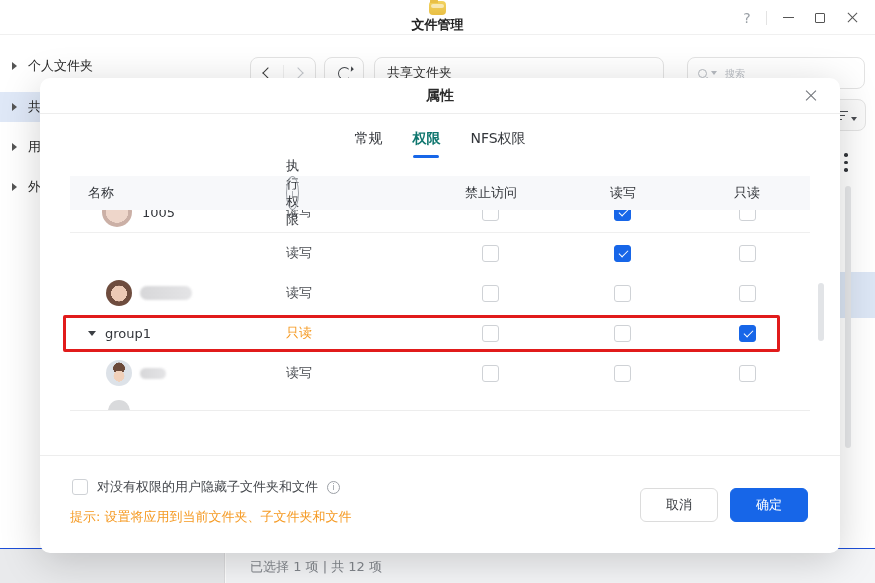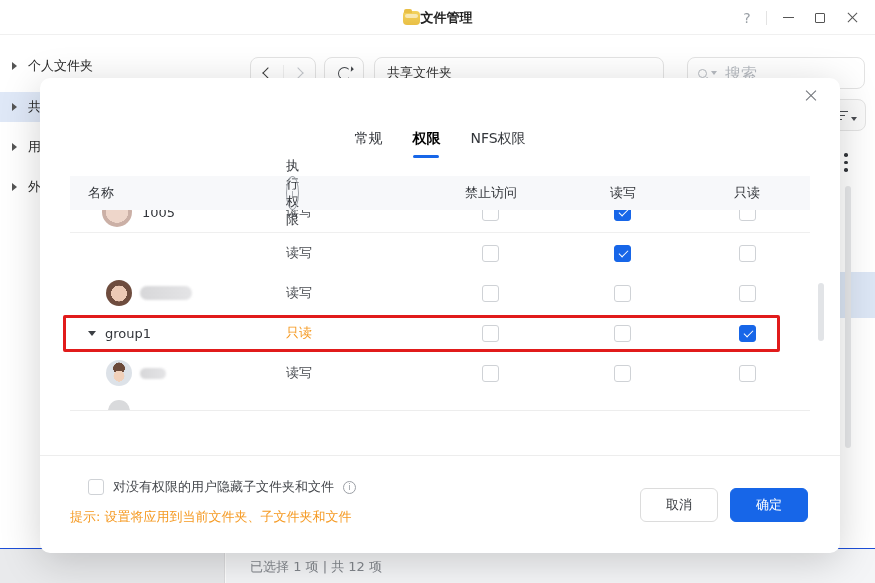--- a/index.html
+++ b/index.html
@@ -1,21 +1,21 @@
 <!DOCTYPE html>
 <html><head>
 <meta charset="utf-8">
 <style>
   * { margin:0; padding:0; box-sizing:border-box; }
   html,body { width:875px; height:583px; overflow:hidden; }
   body { font-family:"DejaVu Sans","Liberation Sans",sans-serif; background:#fff; position:relative; color:#333; }
 
   
   .titlebar { position:absolute; left:0; top:0; width:875px; height:35px; background:#fff; border-bottom:1px solid #f0f0f0; z-index:3; }
-  .tb-center { position:absolute; left:0; right:0; top:0; height:35px; display:flex; align-items:center; justify-content:center; gap:1px; }
+  .tb-center { position:absolute; left:0; right:0; top:0; height:35px; display:flex; align-items:center; justify-content:center; gap:1px;flex-direction:column; }
   .folder-icon { width:17px; height:14px; border-radius:4px; background:linear-gradient(180deg,#f2d25e 0%,#e9bf45 100%); position:relative; }
   .folder-icon::before { content:""; position:absolute; left:1px; top:-2px; width:8px; height:4px; border-radius:2px 2px 0 0; background:#e9bf45; }
   .folder-icon::after { content:""; position:absolute; left:2px; top:3px; width:13px; height:4px; border-radius:2px; background:rgba(255,255,255,.55); }
   .tb-title { font-size:13px; font-weight:bold; color:#222; }
   .tb-controls { position:absolute; right:0; top:0; height:35px; display:flex; align-items:center; gap:10px; padding-right:12px; }
   .tb-help { color:#9aa0a6; font-size:14px; width:18px; text-align:center; cursor:pointer; }
   .tb-sep { width:1px; height:14px; background:#e3e3e3; }
   .tb-btn { width:22px; height:22px; display:flex; align-items:center; justify-content:center; cursor:pointer; }
   .min-glyph { width:11px; height:0; border-top:1.4px solid #555; }
   .max-glyph { width:10px; height:10px; border:1.4px solid #555; border-radius:1px; }
@@ -39,21 +39,21 @@
   .chev.fwd  { transform:rotate(225deg); margin-right:3px; border-color:#c3c6cb; }
   .refresh-btn { position:absolute; left:99px; top:22px; width:40px; height:32px; border:1px solid #e3e3e3; border-radius:8px; display:flex; align-items:center; justify-content:center; cursor:pointer; }
   .arc { width:13px; height:13px; border:1.6px solid #44474c; border-radius:50%; border-right-color:transparent; position:relative; }
   .arc::after { content:""; position:absolute; right:-3px; top:-1px; width:0; height:0; border-top:4px solid #44474c; border-left:4px solid transparent; transform:rotate(50deg); }
   .path-box { position:absolute; left:149px; top:22px; width:290px; height:32px; border:1px solid #e3e3e3; border-radius:8px; background:#fff; display:flex; align-items:center; }
   .path-box input { border:none; outline:none; background:transparent; font-size:13px; color:#333; padding:0 12px; width:100%; font-family:inherit; }
   .search-box { position:absolute; left:462px; top:22px; width:178px; height:32px; border:1px solid #e3e3e3; border-radius:8px; background:#fff; display:flex; align-items:center; padding:0 10px; gap:4px; }
   .mag { width:9px; height:9px; border:1.6px solid #b7bbc1; border-radius:50%; position:relative; flex:none; }
   .mag::after { content:""; position:absolute; left:7px; top:8px; width:4px; height:0; border-top:1.6px solid #b7bbc1; transform:rotate(45deg); }
   .mag-drop { width:0; height:0; border-top:4px solid #b7bbc1; border-left:3.5px solid transparent; border-right:3.5px solid transparent; margin-right:4px; }
-  .search-box input { border:none; outline:none; background:transparent; font-size:16px; width:100%; font-family:inherit; color:#1d4ed8; }
+  .search-box input { border:none; outline:none; background:transparent; font-size:10px; width:100%; font-family:inherit; color:#1d4ed8; }
   .search-box input::placeholder { color:#b8bcc2; }
 
   
   .sort-btn { position:absolute; left:826px; top:99px; width:40px; height:32px; border:1px solid #e4e4e4; border-radius:8px; background:#fafafa; z-index:1; display:flex; align-items:center; justify-content:center; gap:3px; }
   .sort-lines { display:flex; flex-direction:column; gap:3px; }
   .sort-lines i { display:block; height:0; border-top:1.6px solid #4a4d52; }
   .sort-lines i:nth-child(1){width:12px;} .sort-lines i:nth-child(2){width:9px;} .sort-lines i:nth-child(3){width:6px;}
   .sort-drop { width:0; height:0; border-top:4px solid #4a4d52; border-left:3.5px solid transparent; border-right:3.5px solid transparent; margin-top:8px; }
   .kebab { position:absolute; left:844px; top:153px; display:flex; flex-direction:column; gap:4px; z-index:1; cursor:pointer; }
   .kebab i { width:3.5px; height:3.5px; border-radius:50%; background:#33363b; }
@@ -67,21 +67,21 @@
 
   
   .modal { position:absolute; left:40px; top:78px; width:800px; height:475px; background:#fff; border-radius:10px; box-shadow:0 8px 40px rgba(0,0,0,.18); z-index:10; }
   .m-title { position:absolute; left:0; top:0; width:100%; height:36px; display:flex; align-items:center; justify-content:center; font-size:14px; font-weight:bold; color:#2b2b2b; border-bottom:1px solid #ededed; }
   .m-close { position:absolute; right:20px; top:9px; width:18px; height:18px; cursor:pointer; }
   .m-close::before,.m-close::after { content:""; position:absolute; left:2px; top:8px; width:14px; height:0; border-top:1.5px solid #707379; }
   .m-close::before { transform:rotate(45deg); } .m-close::after { transform:rotate(-45deg); }
 
   .m-tabs { position:absolute; left:0; top:44px; width:100%; height:36px; display:flex; align-items:center; justify-content:center; gap:30px;text-align:right; }
   .m-tab { font-size:14px; color:#33363b; cursor:pointer; position:relative; padding-bottom:2px; }
-  .m-tab.active { color:#000000; font-weight:bold; }
+  .m-tab.active { color:#0f766e; font-weight:bold; }
   .m-tab.active::after { content:""; position:absolute; left:50%; transform:translateX(-50%); bottom:-8px; width:26px; height:3px; border-radius:2px; background:#1766e8; }
 
   .m-table { position:absolute; left:30px; top:98px; width:740px; }
   .t-head { position:relative; height:34px; background:#f7f8fa; font-size:13px; color:#33363b; }
   .t-head span, .t-head .hcell { position:absolute; top:0; height:34px; display:flex; align-items:center; }
   .h-name { left:18px; } .h-exec { left:216px; gap:5px; } .h-deny { left:395px; } .h-rw { left:540px; } .h-ro { left:664px; }
   .info-i { width:13px; height:13px; border:1px solid #9ca0a6; border-radius:50%; display:inline-flex; align-items:center; justify-content:center; flex:none; }
   .info-i::after { content:"i"; font-size:9px; color:#9ca0a6; line-height:1; }
 
   .t-row { position:relative; height:40px; }
@@ -106,21 +106,21 @@
   .row-partial .avatar-partial { position:absolute; left:38px; top:7px; width:22px; height:22px; border-radius:50%; background:#d9dadc; }
   .t-bottom { height:0; border-top:1px solid #ededed; }
 
   .red-box { position:absolute; left:23px; top:237px; width:717px; height:37px; border:3px solid #e11b1b; border-radius:2px; pointer-events:none; z-index:5; }
   .m-scrollbar { position:absolute; left:778px; top:205px; width:6px; height:58px; border-radius:3px; background:#e2e4e7; cursor:pointer; }
 
   .m-count { position:absolute; left:30px; top:340px; width:740px; height:36px; display:flex; align-items:center; justify-content:flex-end; gap:9px; font-size:13px; color:#55585d; }
   .arc-sm { width:13px; height:13px; border:1.5px solid #a3a7ad; border-radius:50%; border-right-color:transparent; cursor:pointer; }
   .m-div-full { position:absolute; left:0; top:377px; width:100%; height:0; border-top:1px solid #ededed; }
 
-  .m-hidecb { position:absolute; left:32px; top:400px; display:flex; align-items:center; gap:9px; font-size:13px; color:#45484d;margin-left:16px; }
+  .m-hidecb { position:absolute; left:32px; top:400px; display:flex; align-items:center; gap:9px; font-size:13px; color:#45484d; }
   .m-hidecb .cb2 { position:relative; width:16px; height:16px; border:1px solid #cfd2d6; border-radius:3px; background:#fff; cursor:pointer; flex:none; }
   .m-hint { position:absolute; left:30px; top:430px; font-size:13px; color:#f59a23; }
   .btn { position:absolute; top:410px; width:78px; height:34px; border-radius:6px; font-size:13px; display:flex; align-items:center; justify-content:center; cursor:pointer; font-family:inherit; }
   .btn-cancel { right:122px; background:#fff; border:1px solid #dcdcdc; color:#33363b; }
   .btn-ok { right:32px; background:#1766e8; border:1px solid #1766e8; color:#fff; }
 </style>
 </head>
 <body>
 
 <header class="titlebar">
@@ -202,20 +202,21 @@
 <div class="bg-scrollbar"></div>
 
 <footer class="statusbar">
   <div class="sb-left"></div>
   <div class="sb-right">
     <span>已选择 1 项 | 共 12 项</span>
   </div>
 </footer>
 
 <section class="modal">
+  <div class="m-title">属性</div>
   <span class="m-close"></span>
 
   <div class="m-tabs">
     <span class="m-tab">常规</span>
     <span class="m-tab active">权限</span>
     <span class="m-tab">NFS权限</span>
   </div>
 
   <div class="m-table">
     <div class="t-head">

